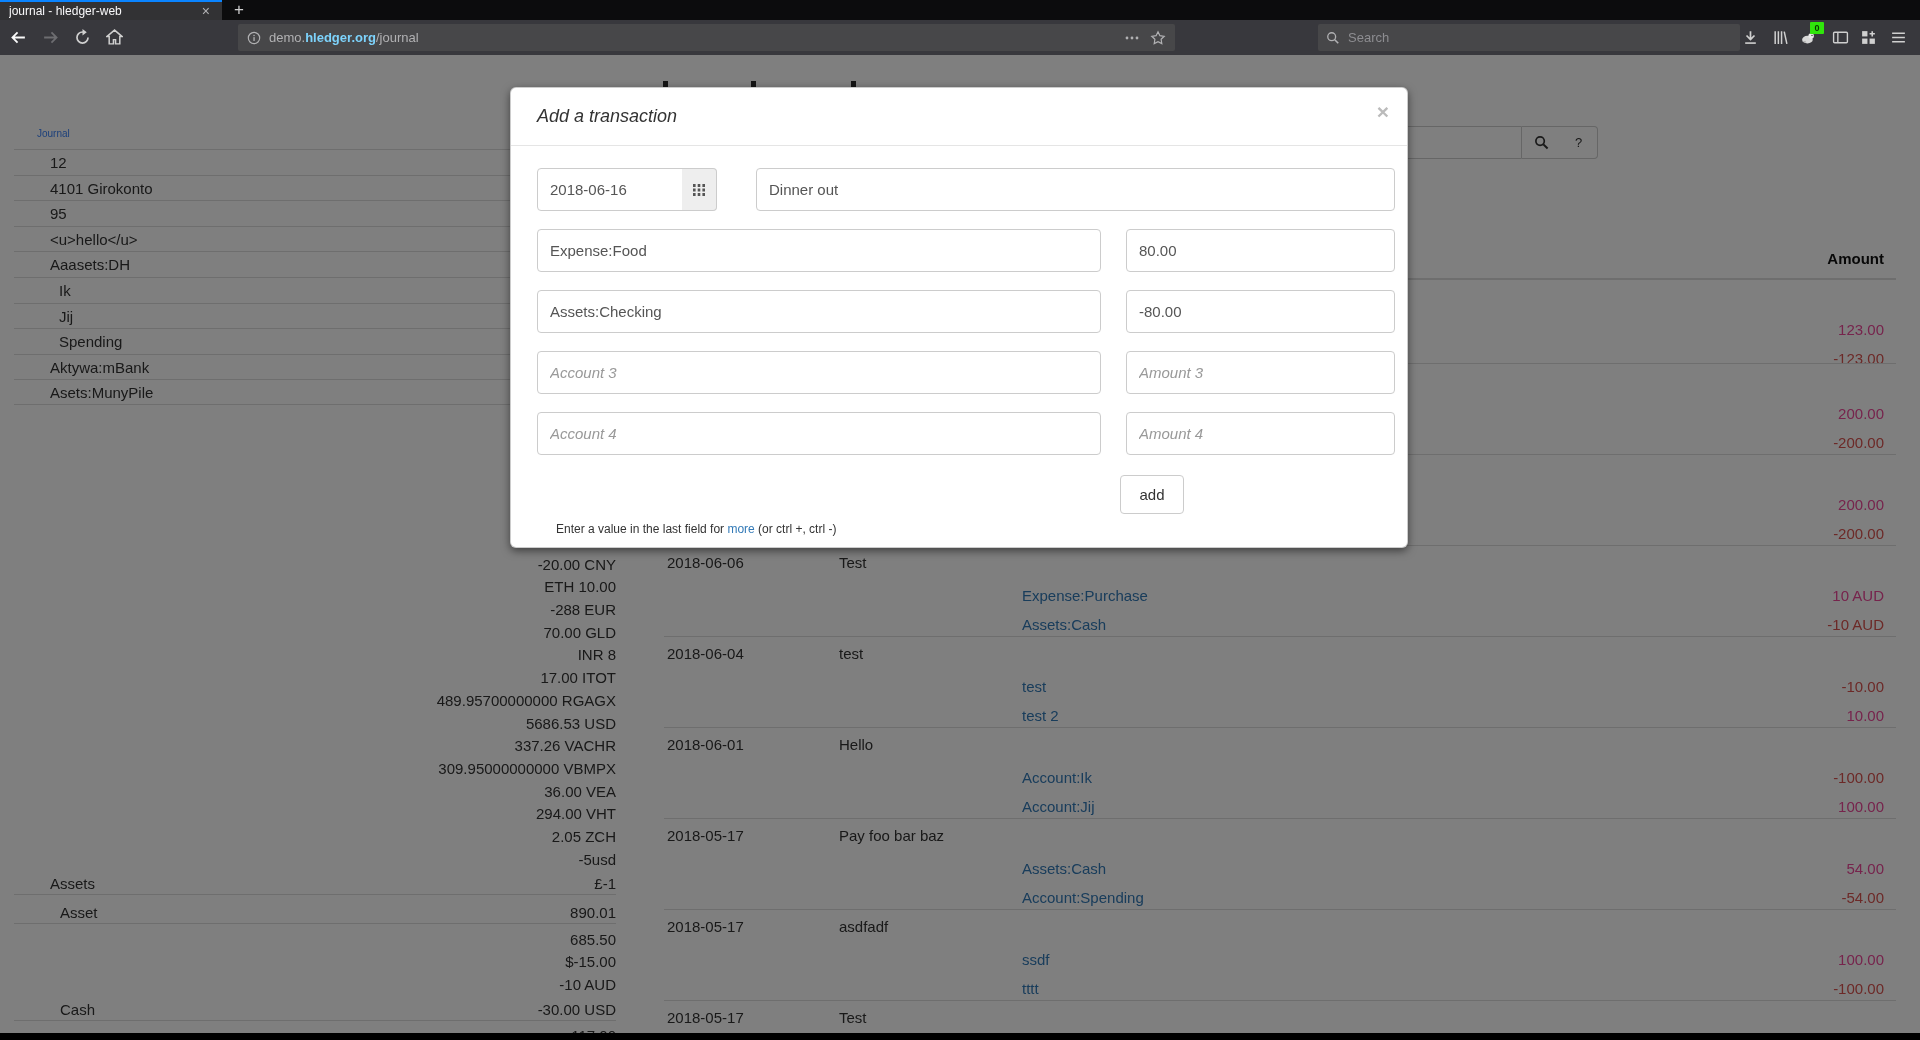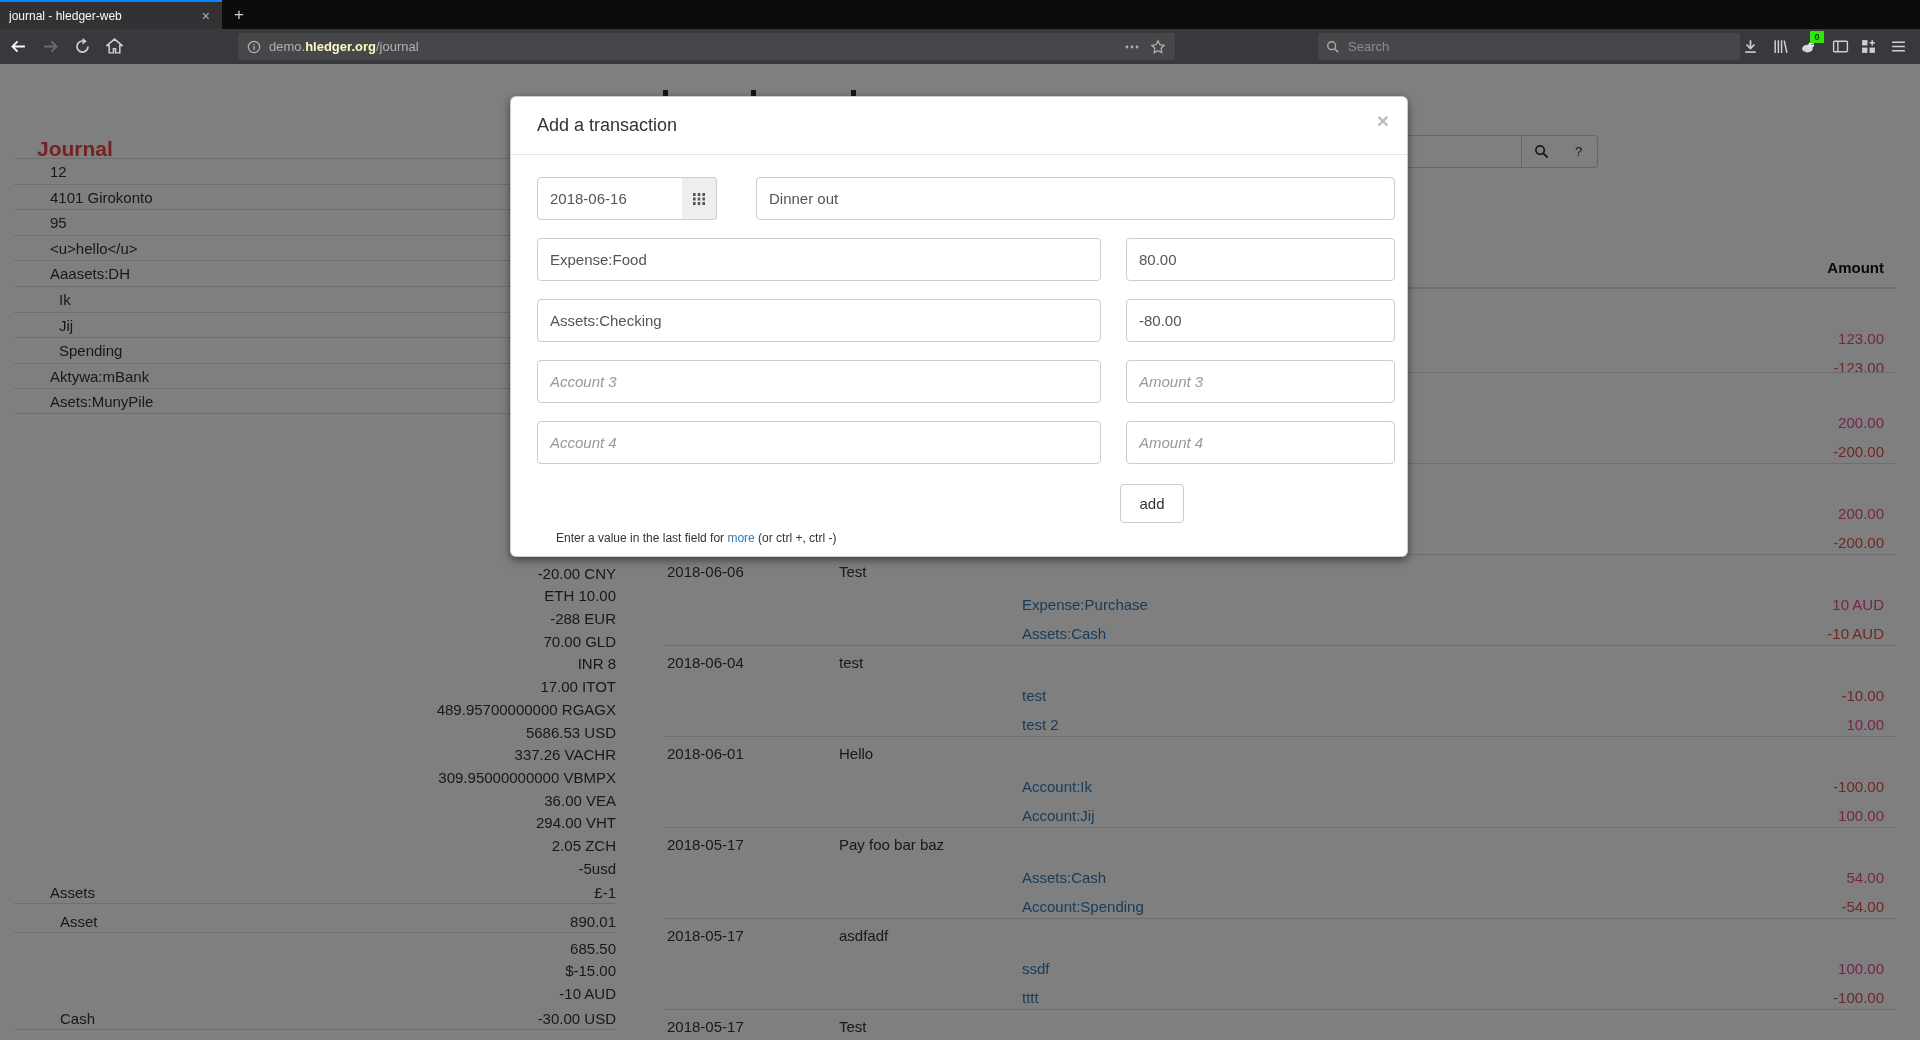--- a/index.html
+++ b/index.html
@@ -1,33 +1,33 @@
 <!DOCTYPE html>
 <html><head>
 <meta charset="utf-8">
 <style>
   * { box-sizing: border-box; margin: 0; padding: 0; }
   html,body { width:1920px; height:1040px; overflow:hidden; background:#000;
               font-family:"Liberation Sans", sans-serif; }
 
   
-  .tabbar { height:29px; background:#0c0c0d; display:flex; align-items:stretch; }
+  .tabbar { height:20px; background:#0c0c0d; display:flex; align-items:stretch; }
   .tab { width:222px; background:#323234; border-top:2px solid #0a84ff;
          display:flex; align-items:center; padding:0 9px; }
   .tab-title { flex:1; color:#f9f9fa; font-size:12px; white-space:nowrap; overflow:hidden; }
   .tab-close { color:#b1b1b3; font-size:14px; padding:0 3px; }
   .newtab { width:34px; color:#d0d0d0; font-size:17px; display:flex; align-items:center; justify-content:center; }
 
   .toolbar { height:35px; background:#38383d; position:relative; }
   .ticon { position:absolute; top:9px; width:17px; height:17px; }
   .ticon svg { width:100%; height:100%; }
   .urlbar { position:absolute; left:238px; top:4px; width:937px; height:27px;
             background:#474749; border-radius:2px; display:flex; align-items:center;
             padding:0 9px; font-size:13px; color:#b1b1b3; }
-  .url-host { color:#fef9c3; font-weight:bold; }
+  .url-host { color:#7dd3fc; font-weight:bold; }
   .urlbar .spacer { flex:1; }
   .searchbar { position:absolute; left:1318px; top:4px; width:422px; height:27px;
                background:#474749; border-radius:2px; display:flex; align-items:center;
                padding:0 8px; font-size:13px; color:#8d8d91; }
   .badge { position:absolute; left:1810px; top:2px; min-width:14px; height:12px; background:#30e60b;
            color:#053a00; font-size:9px; font-weight:bold; text-align:center; line-height:12px;
            border-radius:1px; padding:0 2px; z-index:2; }
 
   
   .page { position:relative; width:1920px; height:978px; background:#fff; overflow:hidden; }
@@ -37,21 +37,21 @@
   .head-mark { position:absolute; width:5px; height:10px; background:#2a2a2a; top:26px; }
   .pg-search-input { position:absolute; left:1150px; top:71px; width:372px; height:33px;
                      border:1px solid #ccc; border-radius:4px 0 0 4px; background:#fff; }
   .pg-btn { position:absolute; top:71px; height:33px; background:#fff; border:1px solid #ccc;
             display:flex; align-items:center; justify-content:center; font-size:13px; color:#333; }
   .pg-btn-search { left:1522px; width:39px; border-left:none; }
   .pg-btn-help { left:1560px; width:38px; border-left:none; border-radius:0 4px 4px 0; }
 
   
   .sidebar { position:absolute; left:14px; top:68px; width:602px; z-index:1; }
-  .side-title { height:26px; padding:5px 0 0 23px; font-size:21px; font-weight:bold; color:#ef4444; }
+  .side-title { height:26px; padding:5px 0 0 23px; font-size:10px; font-weight:normal; color:#3b82f6; }
   .side-row { height:25.6px; border-top:1px solid #ddd; padding-top:4px;
               font-size:15px; color:#333; padding-left:36px; }
   .side-row.lvl1 { padding-left:45px; }
   .side-row:last-child { border-bottom:1px solid #ddd; }
 
   .balances { position:absolute; left:14px; top:497px; width:602px; z-index:1; }
   .bal-line { position:relative; height:22.7px; font-size:15px; color:#333; }
   .bal-line.divider { border-bottom:1px solid #ddd; height:25.7px; padding-bottom:3px; margin-bottom:3px; }
   .bal-name { position:absolute; left:36px; bottom:2px; }
   .bal-name.lvl1 { left:46px; }
@@ -68,21 +68,21 @@
   .posting { position:absolute; left:358px; right:12px; height:29px; }
   .p-acct { position:absolute; left:0; top:5px; color:#337ab7; text-decoration:none; }
   .p-amt { position:absolute; right:0; top:5px; color:#ec4899; }
   .p-amt.neg { color:#d9534f; }
 
   
   .modal { position:absolute; left:510px; top:32px; width:898px; height:461px; z-index:10;
            background:#fff; border-radius:6px; border:1px solid rgba(0,0,0,.2);
            box-shadow:0 3px 9px rgba(0,0,0,.5); }
   .modal-header { position:relative; height:58px; border-bottom:1px solid #e5e5e5; padding:18px 0 0 26px; }
-  .modal-title { font-size:18px; color:#333; }
+  .modal-title { font-size:18px; color:#333;font-style:italic; }
   .modal-close { position:absolute; right:18px; top:12px; font-size:21px; font-weight:bold;
                  color:#bbb; background:none; border:none; cursor:pointer; }
   .modal input { position:absolute; height:43px; border:1px solid #ccc; border-radius:4px;
                  padding:16px 12px; font-size:15px; color:#555;
                  font-family:"Liberation Sans", sans-serif; }
   .modal input::placeholder { font-style:italic; color:#999; opacity:1; }
   .in-date { left:26px; width:146px; border-radius:4px 0 0 4px !important; }
   .date-addon { position:absolute; left:171px; width:35px; height:43px; background:#eee;
                 border:1px solid #ccc; border-left:none; border-radius:0 4px 4px 0;
                 display:flex; align-items:center; justify-content:center; }

